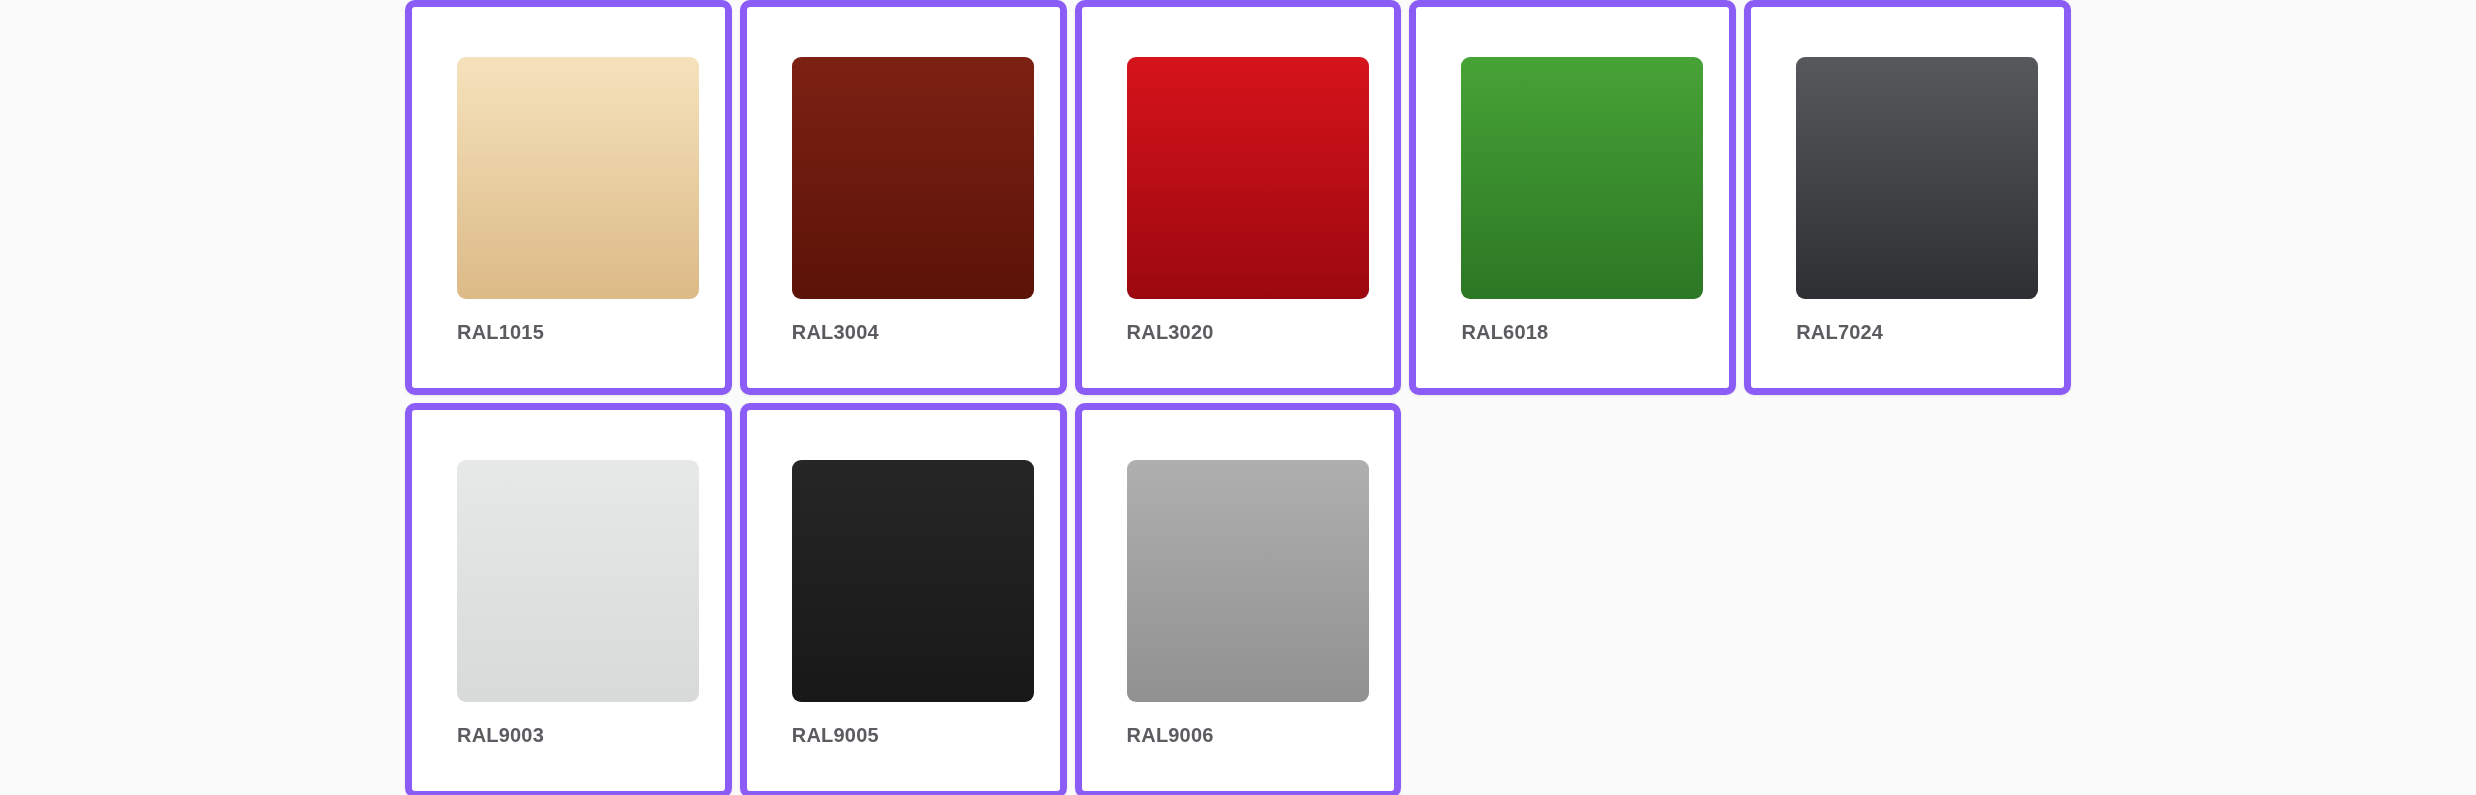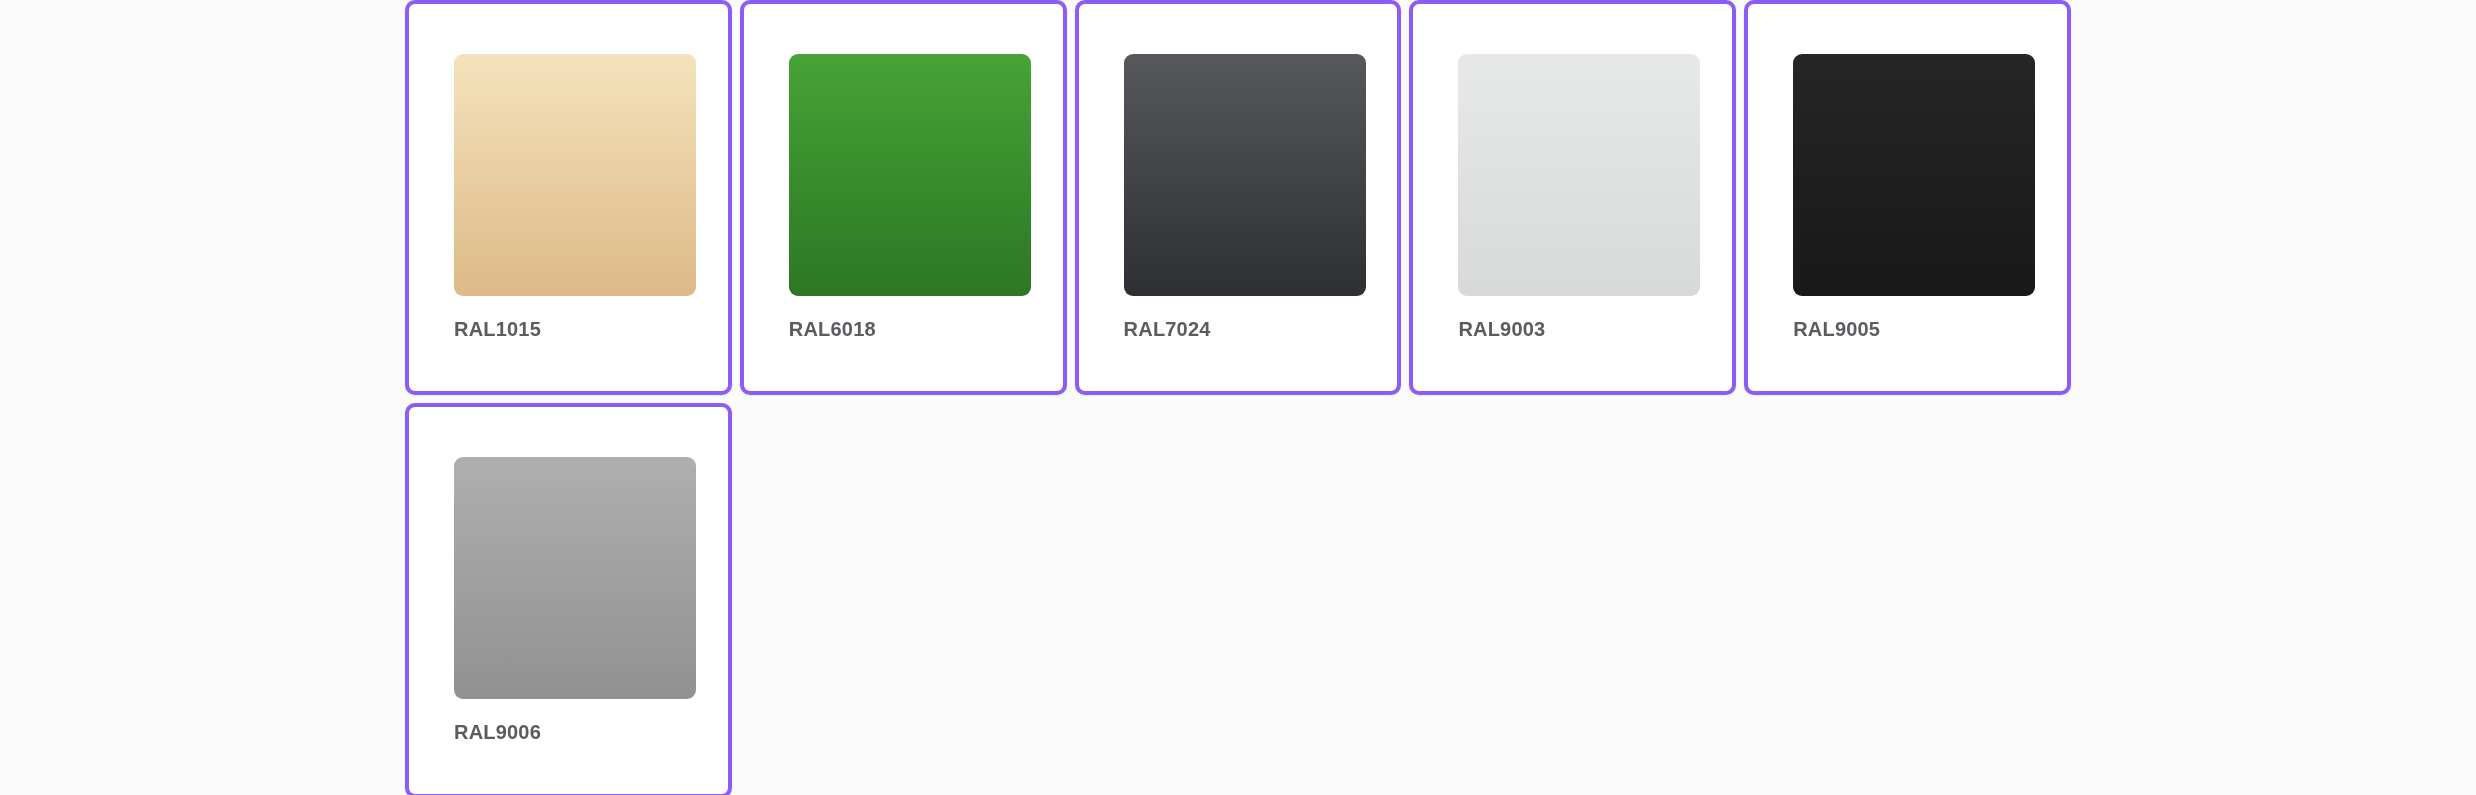--- a/index.html
+++ b/index.html
@@ -26,21 +26,21 @@
     width: 1666px;
     display: grid;
     grid-template-columns: repeat(5, 1fr);
     grid-auto-rows: 395px;
     gap: 8px 8px;
   }
 
   .swatch-card {
     background: #ffffff;
     border-radius: 10px;
-    border: 4px solid #8b5cf6;
+    border: 7px solid #8b5cf6;
     box-shadow: 0 1px 3px rgba(0,0,0,0.07), 0 0 0 0.5px rgba(0,0,0,0.02);
     padding: 50px 45px 0 45px;
     position: relative;
     overflow: hidden;
   }
 
   .swatch-chip {
     width: 242px;
     height: 242px;
     border-radius: 9px;
@@ -60,20 +60,28 @@
 </head>
 <body>
 
 <div id="palette-page">
   <div id="swatch-grid">
       <div class="swatch-card">
         <div class="swatch-chip" style="background: linear-gradient(rgb(245, 226, 188) 0%, rgb(220, 186, 135) 100%);"></div>
         <div class="swatch-label">RAL1015</div>
       </div>
       <div class="swatch-card">
+        <div class="swatch-chip" style="background: linear-gradient(rgb(124, 33, 19) 0%, rgb(92, 19, 8) 100%);"></div>
+        <div class="swatch-label">RAL3004</div>
+      </div>
+      <div class="swatch-card">
+        <div class="swatch-chip" style="background: linear-gradient(rgb(214, 19, 27) 0%, rgb(156, 8, 15) 100%);"></div>
+        <div class="swatch-label">RAL3020</div>
+      </div>
+      <div class="swatch-card">
         <div class="swatch-chip" style="background: linear-gradient(rgb(71, 163, 54) 0%, rgb(44, 119, 36) 100%);"></div>
         <div class="swatch-label">RAL6018</div>
       </div>
       <div class="swatch-card">
         <div class="swatch-chip" style="background: linear-gradient(rgb(87, 88, 92) 0%, rgb(45, 47, 50) 100%);"></div>
         <div class="swatch-label">RAL7024</div>
       </div>
       <div class="swatch-card">
         <div class="swatch-chip" style="background: linear-gradient(rgb(231, 232, 232) 0%, rgb(216, 217, 217) 100%);"></div>
         <div class="swatch-label">RAL9003</div>

